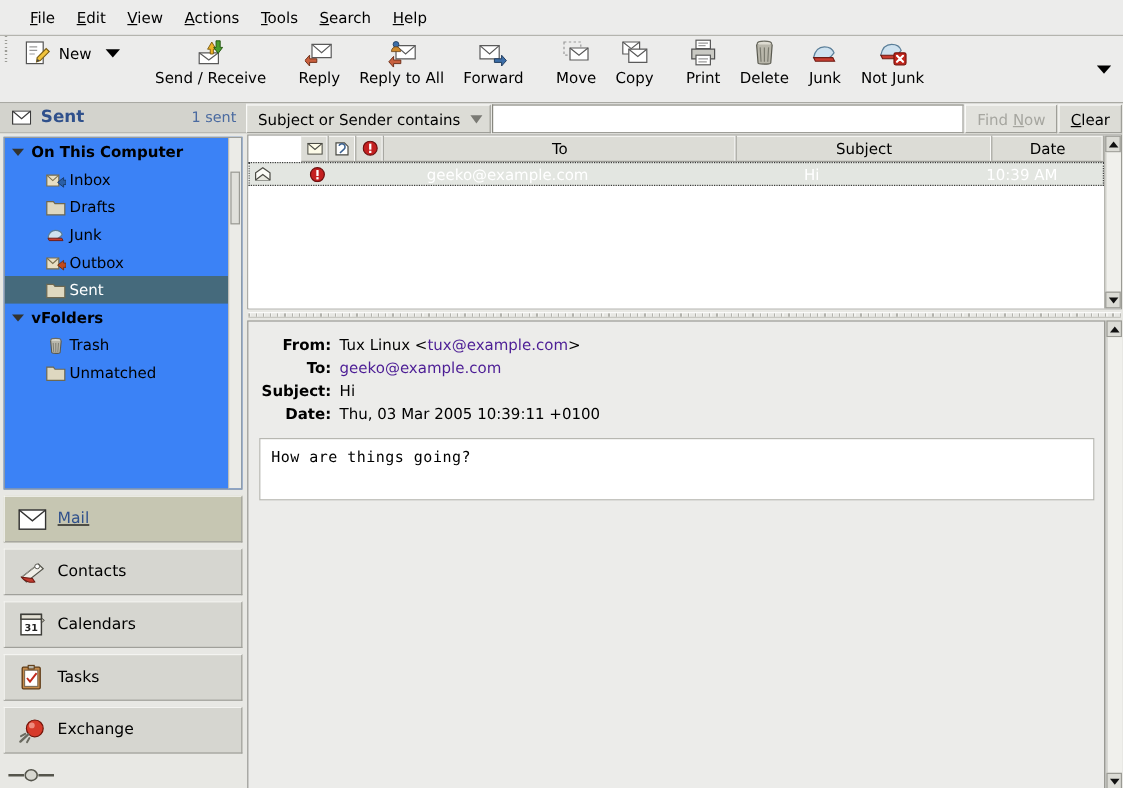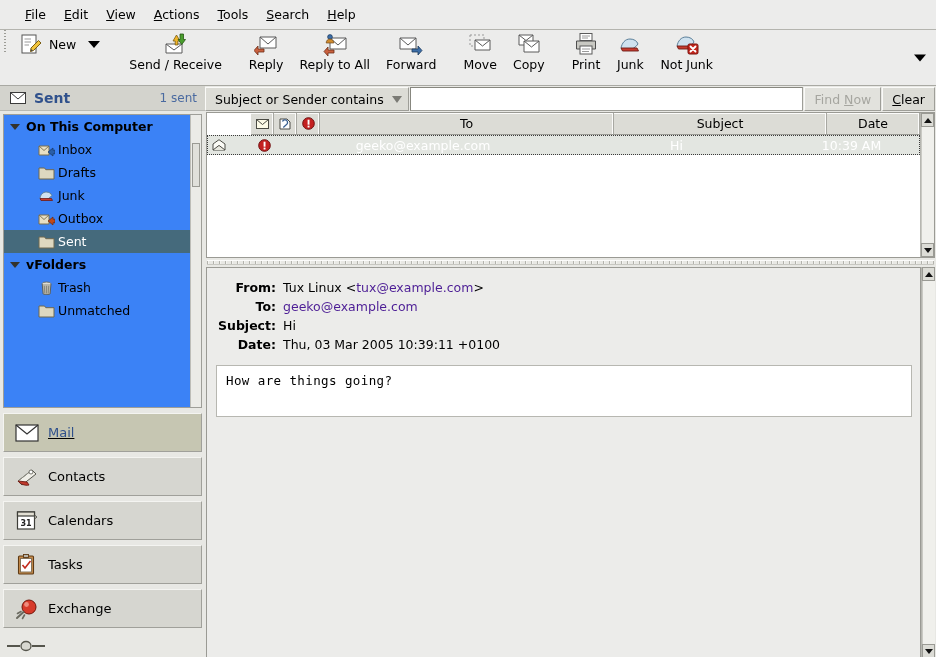--- a/index.html
+++ b/index.html
@@ -367,20 +367,28 @@
         <line x1="8" y1="4" x2="16" y2="4" stroke="#9a9a9a" stroke-width="1"></line>
         <line x1="8" y1="6" x2="14" y2="6" stroke="#9a9a9a" stroke-width="1"></line>
         <path d="M2.5 9 h19 v8 h-19 z" fill="#c9c9c3" stroke="#4f4f4f" stroke-width="1"></path>
         <rect x="6" y="14" width="12" height="8" fill="#fff" stroke="#5a5a5a" stroke-width="1"></rect>
         <line x1="8" y1="17" x2="16" y2="17" stroke="#9a9a9a" stroke-width="1"></line>
         <line x1="8" y1="19.5" x2="15" y2="19.5" stroke="#9a9a9a" stroke-width="1"></line>
       </svg>
       <span class="tb-label">Print</span>
     </div>
 
+    <div class="tb-btn">
+      <svg class="tb-icon" viewBox="0 0 24 24">
+        <ellipse cx="12" cy="4.5" rx="6" ry="2.2" fill="#dedcd2" stroke="#6a6a60" stroke-width="1"></ellipse>
+        <path d="M5.5 5 l1.2 15.5 c0 1.2 10.6 1.2 10.6 0 L18.5 5" fill="#b9b7ab" stroke="#59594f" stroke-width="1"></path>
+        <path d="M8.5 7.5 l0.7 12 M12 7.5 l0 12 M15.5 7.5 l-0.7 12" stroke="#7b7b70" stroke-width="1" fill="none"></path>
+      </svg>
+      <span class="tb-label">Delete</span>
+    </div>
 
     <div class="tb-btn">
       <svg class="tb-icon" viewBox="0 0 24 24">
         <path d="M3 16 c1 -5 4 -9 9 -9 c4 0 7 2 8 5 c-2 3 -6 6 -11 6 c-3 0 -5 -1 -6 -2 z" fill="#cfe2ef" stroke="#5b7f99" stroke-width="1"></path>
         <path d="M3 16 h16 l1.5 3 h-16 z" fill="#c73c30" stroke="#6e1c15" stroke-width="0.9"></path>
       </svg>
       <span class="tb-label">Junk</span>
     </div>
 
     <div class="tb-btn">

